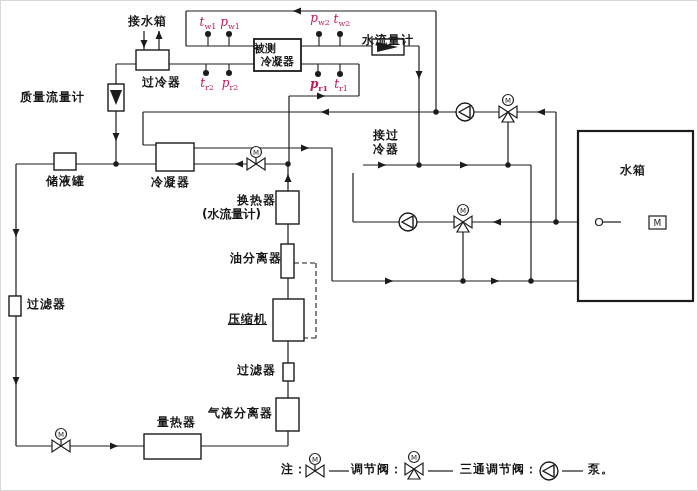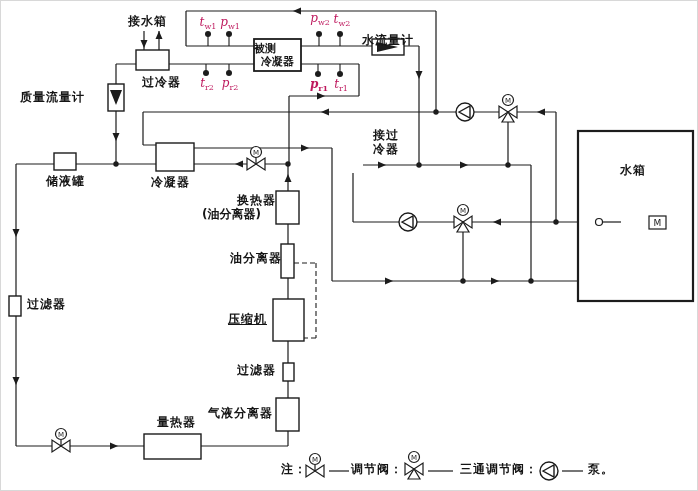--- a/index.html
+++ b/index.html
@@ -194,21 +194,21 @@
 
 <div class="lbl" style="left:127px;top:13px;">接水箱</div>
 <div class="lbl" style="left:141px;top:74px;">过冷器</div>
 <div class="lbl" style="left:19px;top:89px;">质量流量计</div>
 <div class="lbl ctr small" style="left:241px;top:41px;width:46px;">被测</div>
 <div class="lbl ctr small" style="left:253px;top:54px;width:47px;">冷凝器</div>
 <div class="lbl" style="left:361px;top:32px;">水流量计</div>
 <div class="lbl" style="left:45px;top:173px;">储液罐</div>
 <div class="lbl" style="left:150px;top:174px;">冷凝器</div>
 <div class="lbl" style="left:228px;top:192px;margin-left:8px;">换热器</div>
-<div class="lbl" style="left:201px;top:206px;letter-spacing:0;">(油分离器)</div>
+<div class="lbl" style="left:201px;top:206px;letter-spacing:0;">(水流量计)</div>
 <div class="lbl" style="left:229px;top:250px;">油分离器</div>
 <div class="lbl" style="left:227px;top:311px;text-decoration:underline;">压缩机</div>
 <div class="lbl" style="left:236px;top:362px;">过滤器</div>
 <div class="lbl" style="left:207px;top:405px;">气液分离器</div>
 <div class="lbl" style="left:156px;top:414px;">量热器</div>
 <div class="lbl" style="left:26px;top:296px;">过滤器</div>
 <div class="lbl" style="left:372px;top:127px;">接过</div>
 <div class="lbl" style="left:372px;top:141px;">冷器</div>
 <div class="lbl" style="left:619px;top:162px;">水箱</div>
 

